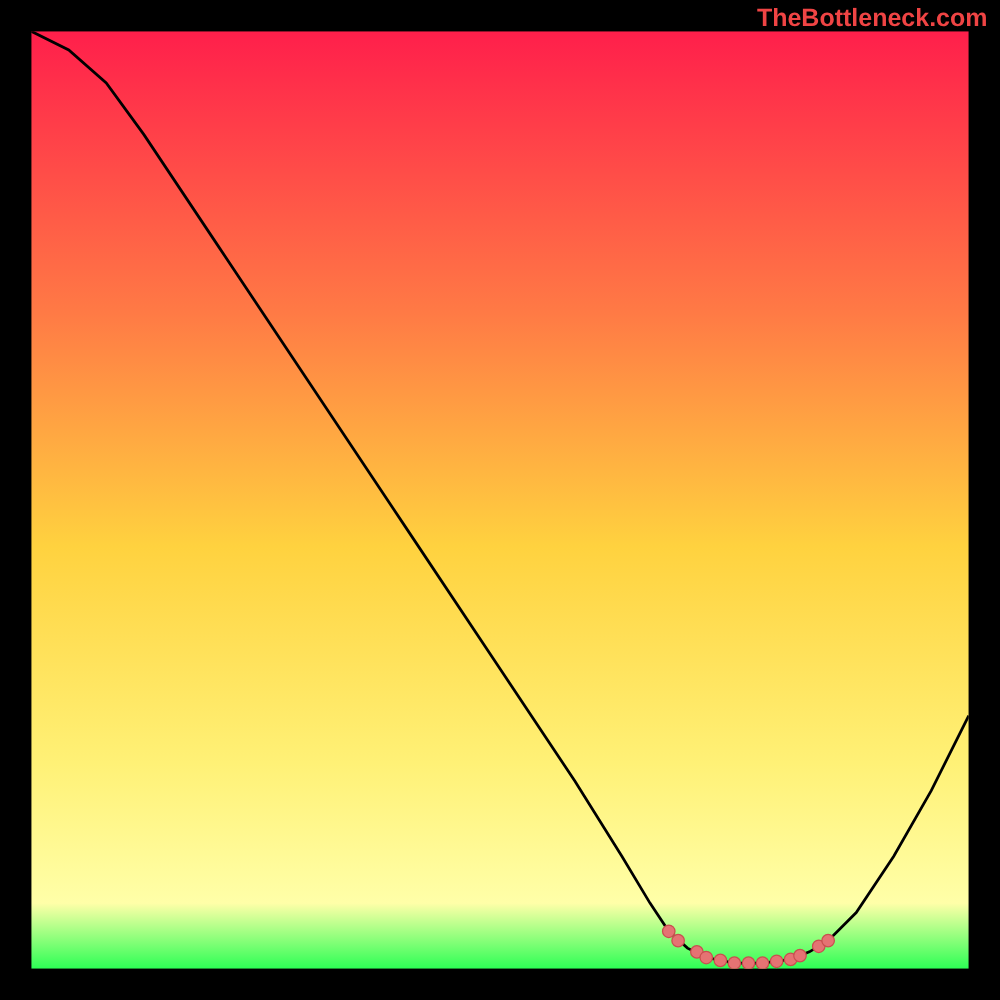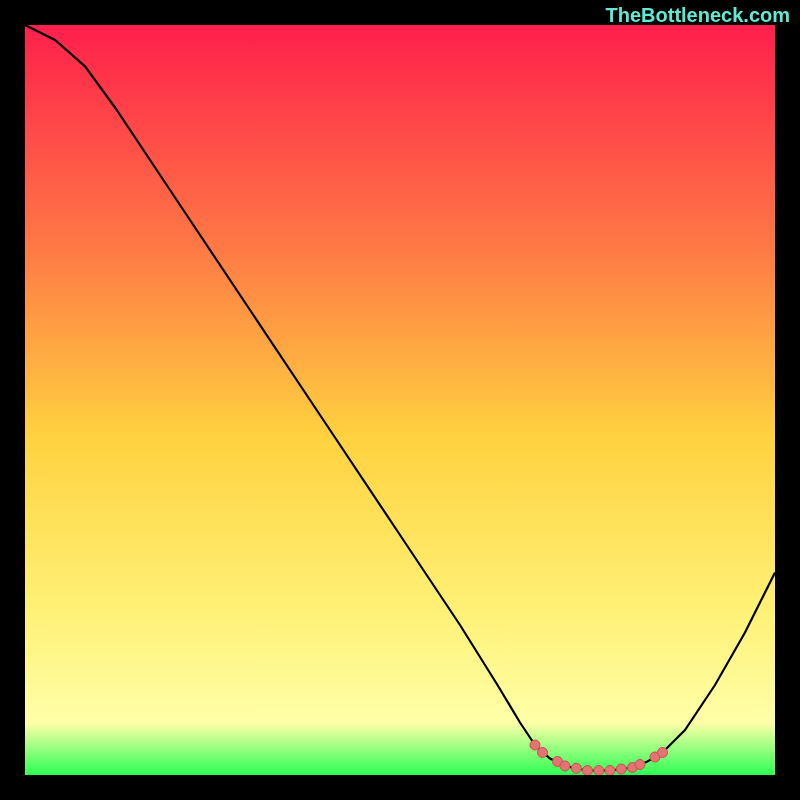--- a/index.html
+++ b/index.html
@@ -7,21 +7,21 @@
   .frame {
     width: 800px;
     height: 800px;
     background: #000;
     position: relative;
   }
   .watermark {
     position: absolute;
     top: 4px;
     right: 10px;
-    color: #5eead4;
+    color: #ef4444;
     font-family: Arial, Helvetica, sans-serif;
     font-size: 20px;
     font-weight: bold;
     z-index: 3;
   }
   .plot {
     position: absolute;
     left: 25px;
     top: 25px;
     width: 750px;

